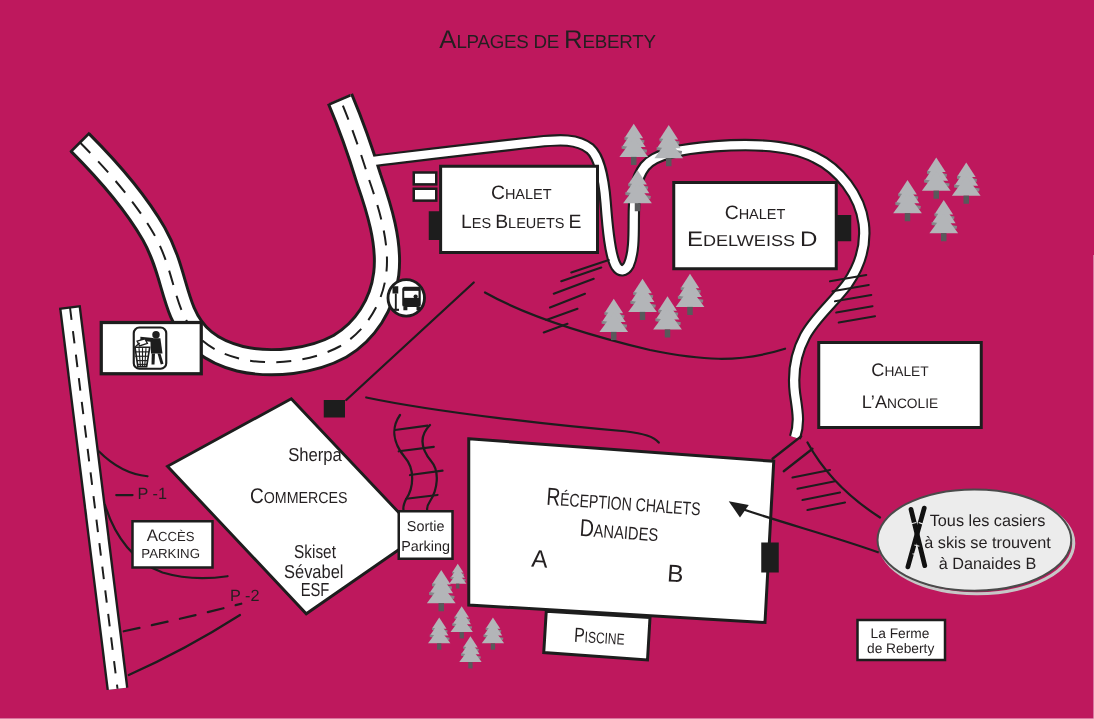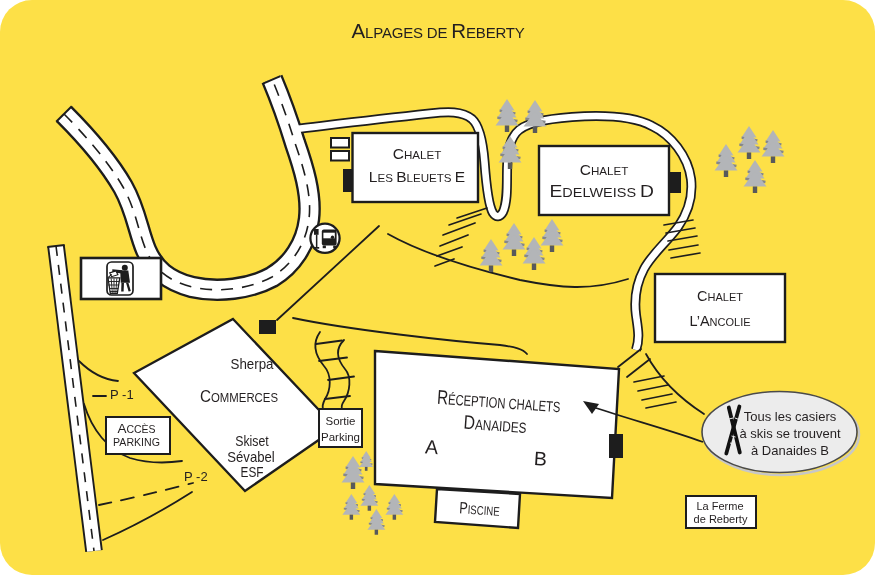--- a/index.html
+++ b/index.html
@@ -1,17 +1,17 @@
 <!DOCTYPE html>
 <html><head>
 <meta charset="utf-8">
 <style>
   html,body{margin:0;padding:0;background:#fff;}
-  #page{position:relative;width:875px;height:575px;overflow:hidden;background:#fde047;
-        font-family:"Liberation Sans",sans-serif;border-radius:32px;}
+  #page{position:relative;width:875px;height:575px;overflow:hidden;background:#be185d;
+        font-family:"Liberation Sans",sans-serif;}
   svg{position:absolute;left:0;top:0;}
   text{fill:#231f20;font-family:"Liberation Sans",sans-serif;}
 </style>
 </head>
 <body>
 <div id="page">
 <svg width="875" height="575" viewBox="0 0 875 575">
 
   <defs>
     <path id="mainroad" d="M 64,114 C 84,134 108,161 123,187 C 136,210 138,231 146,250 C 154,269 168,281 192,287 C 218,293 250,289 272,277 C 292,265 306,244 309,219 C 312,194 303,166 295,143 C 288,120 280,98 272,79"></path>

